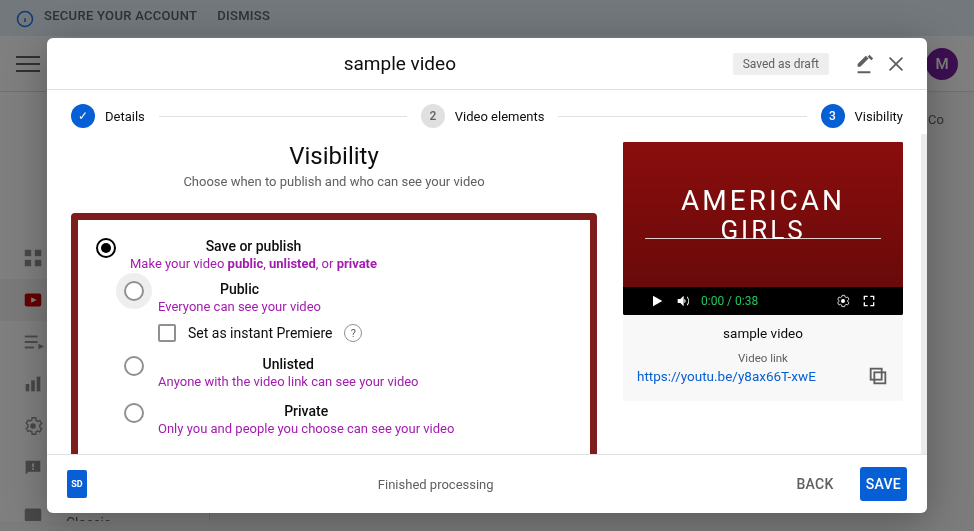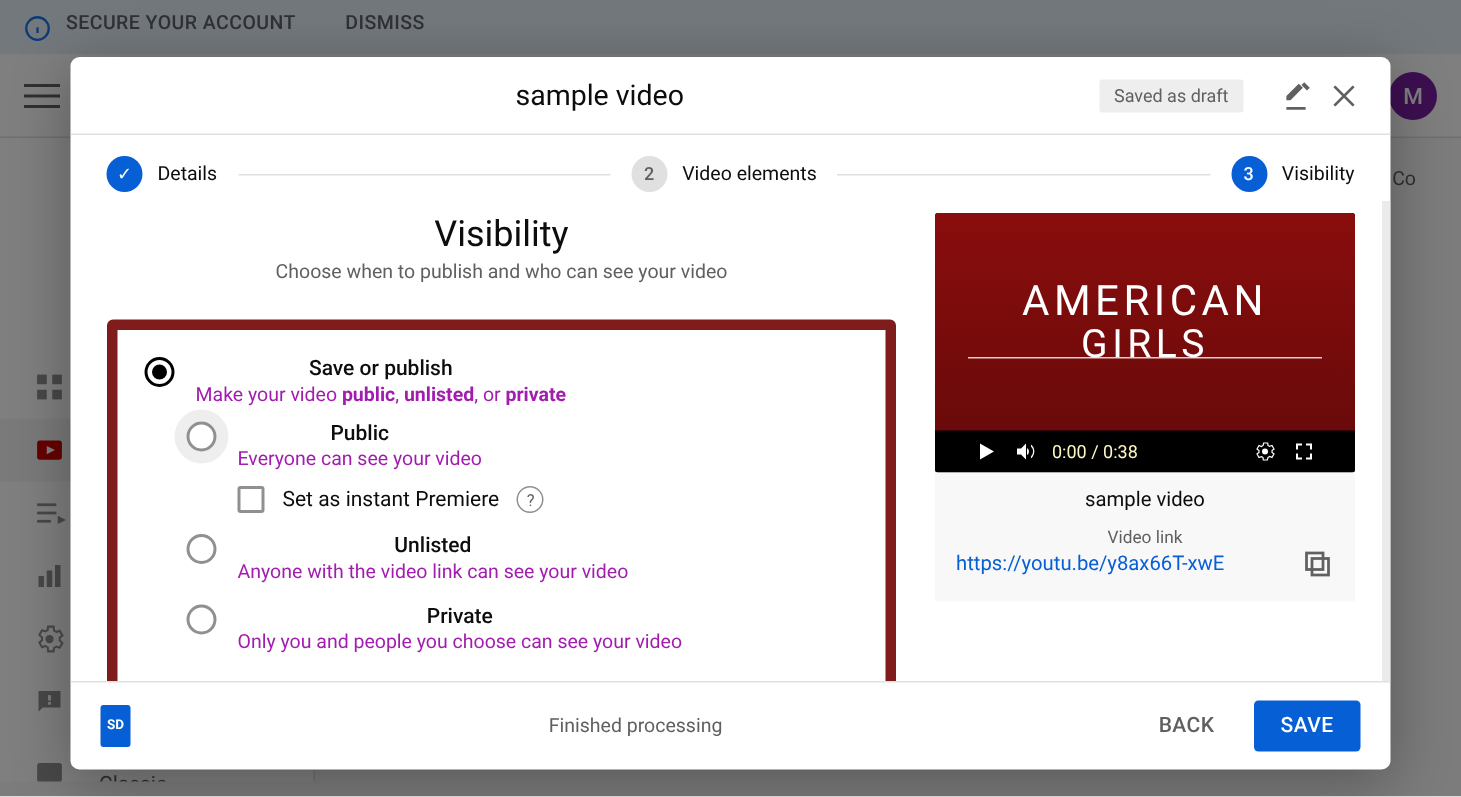--- a/index.html
+++ b/index.html
@@ -1,21 +1,21 @@
 <!DOCTYPE html>
 <html><head>
 <meta charset="utf-8">
 <style>
 * { box-sizing: border-box; margin: 0; padding: 0; font-family: Roboto, Arial, sans-serif; }
 body { background: #f9f9f9; width: 974px; height: 531px; overflow: hidden; position: relative; }
 
 .banner { background: #e6f0fa; padding: 8px 16px; display: flex; align-items: flex-start; gap: 10px; font-size: 12.5px; }
 .banner svg { flex-shrink: 0; margin-top: 2px; }
 .banner-text { color: #1a73e8; flex: 1; line-height: 1.4; }
-.banner-actions { display: flex; gap: 33px; color: #5f6368; font-weight: 500; font-size: 13px; letter-spacing: 0.3px; }
+.banner-actions { display: flex; gap: 20px; color: #5f6368; font-weight: 500; font-size: 13px; letter-spacing: 0.3px; }
 
 .topbar { height: 56px; display: flex; align-items: center; padding: 0 16px; background: #fff; border-bottom: 1px solid #e0e0e0; gap: 16px; }
 .menu-icon { width: 24px; height: 24px; cursor: pointer; }
 .logo { display: flex; align-items: center; gap: 2px; font-size: 22px; font-weight: 700; color: #282828; }
 .logo-icon { background: #ff0000; width: 30px; height: 20px; border-radius: 5px; display: flex; align-items: center; justify-content: center; }
 .logo-icon::after { content: ""; border-left: 7px solid #fff; border-top: 4px solid transparent; border-bottom: 4px solid transparent; }
 .topbar-spacer { flex: 1; }
 .avatar { width: 32px; height: 32px; border-radius: 50%; background: #7b1fa2; color: #fff; display: flex; align-items: center; justify-content: center; font-size: 15px; font-weight: 500; }
 
 .layout { display: flex; height: calc(100% - 102px); }
@@ -63,35 +63,35 @@
 .checkbox-row { display: flex; align-items: center; gap: 12px; margin-left: 62px; margin-top: 10px; font-size: 14px; color: #0d0d0d; }
 .checkbox { width: 18px; height: 18px; border: 2px solid #909090; border-radius: 2px; cursor: pointer; }
 .help-icon { width: 18px; height: 18px; border: 1.5px solid #909090; border-radius: 50%; display: inline-flex; align-items: center; justify-content: center; font-size: 11px; color: #606060; }
 
 .right-col { width: 280px; }
 .video-preview { background: #000; border-radius: 2px; overflow: hidden; }
 .thumb { height: 145px; background: linear-gradient(180deg,#8a0d0d,#6a0a0a); display: flex; flex-direction: column; align-items: center; justify-content: center; color: #fff; font-family: 'Times New Roman', serif; letter-spacing: 3px; position: relative; }
 .thumb .t1 { font-size: 28px; }
 .thumb .t2 { font-size: 26px; margin-top:-2px; }
 .thumb .strike { position:absolute; left:8%; right:8%; top:66%; height:1px; background:#fff; opacity:.8;}
-.controls { display: flex; align-items: center; gap: 10px; padding: 6px 26px; background: rgba(0,0,0,.85); color: #fef9c3; font-size: 12px; }
+.controls { display: flex; align-items: center; gap: 10px; padding: 6px 26px; background: rgba(0,0,0,.85); color: #22c55e; font-size: 12px; }
 .controls svg { width: 16px; height: 16px; fill: #fff; cursor: pointer; }
 .controls .spacer { flex: 1; }
 .meta-box { background: #f8f8f8; padding: 10px 14px 14px; }
 .meta-title { font-size: 13.5px; color: #0d0d0d; margin-bottom: 10px; }
 .meta-label { font-size: 11.5px; color: #606060; }
 .meta-link-row { display: flex; align-items: center; justify-content: space-between; }
 .meta-link { color: #065fd4; font-size: 13.5px; word-break: break-all; }
 .copy-icon { width: 22px; height: 22px; fill: #606060; cursor: pointer; }
 
 .dialog-footer { display: flex; align-items: center; padding: 12px 20px; border-top: 1px solid #e0e0e0; gap: 14px; }
 .sd-badge { background: #065fd4; color: #fff; width: 20px; height: 28px; font-size: 9px; font-weight: 700; display: flex; align-items: center; justify-content: center; border-radius: 2px; }
 .footer-status { font-size: 13px; color: #606060; flex: 1; }
 .btn-text { font-size: 14px; font-weight: 500; color: #606060; padding: 8px 12px; cursor: pointer; letter-spacing: .3px; }
-.btn-primary { background: #065fd4; color: #fff; padding: 9px 18px; border-radius: 3px; font-size: 14px; font-weight: 500; cursor: pointer; letter-spacing: .3px; }
+.btn-primary { background: #065fd4; color: #fff; padding: 9px 6px; border-radius: 3px; font-size: 14px; font-weight: 500; cursor: pointer; letter-spacing: .3px; }
 
 
 .scrollind { position:absolute; right:0; top:0; bottom:0; width:6px; background:#ccc; opacity:.4;}
 </style>
 </head>
 <body>
 
 <div class="banner">
   <svg width="18" height="18" viewBox="0 0 24 24" fill="none" stroke="#1a73e8" stroke-width="2">
       <circle cx="12" cy="12" r="10"></circle>

